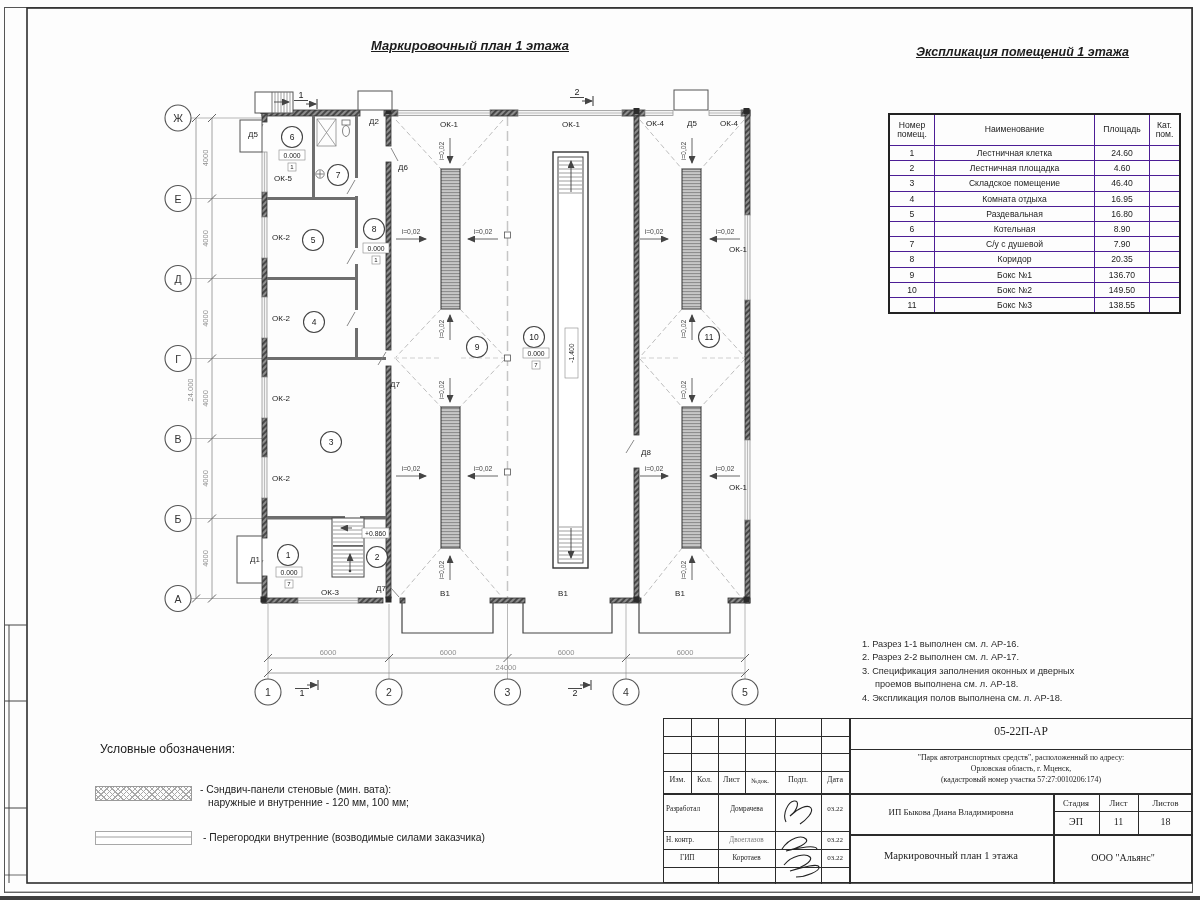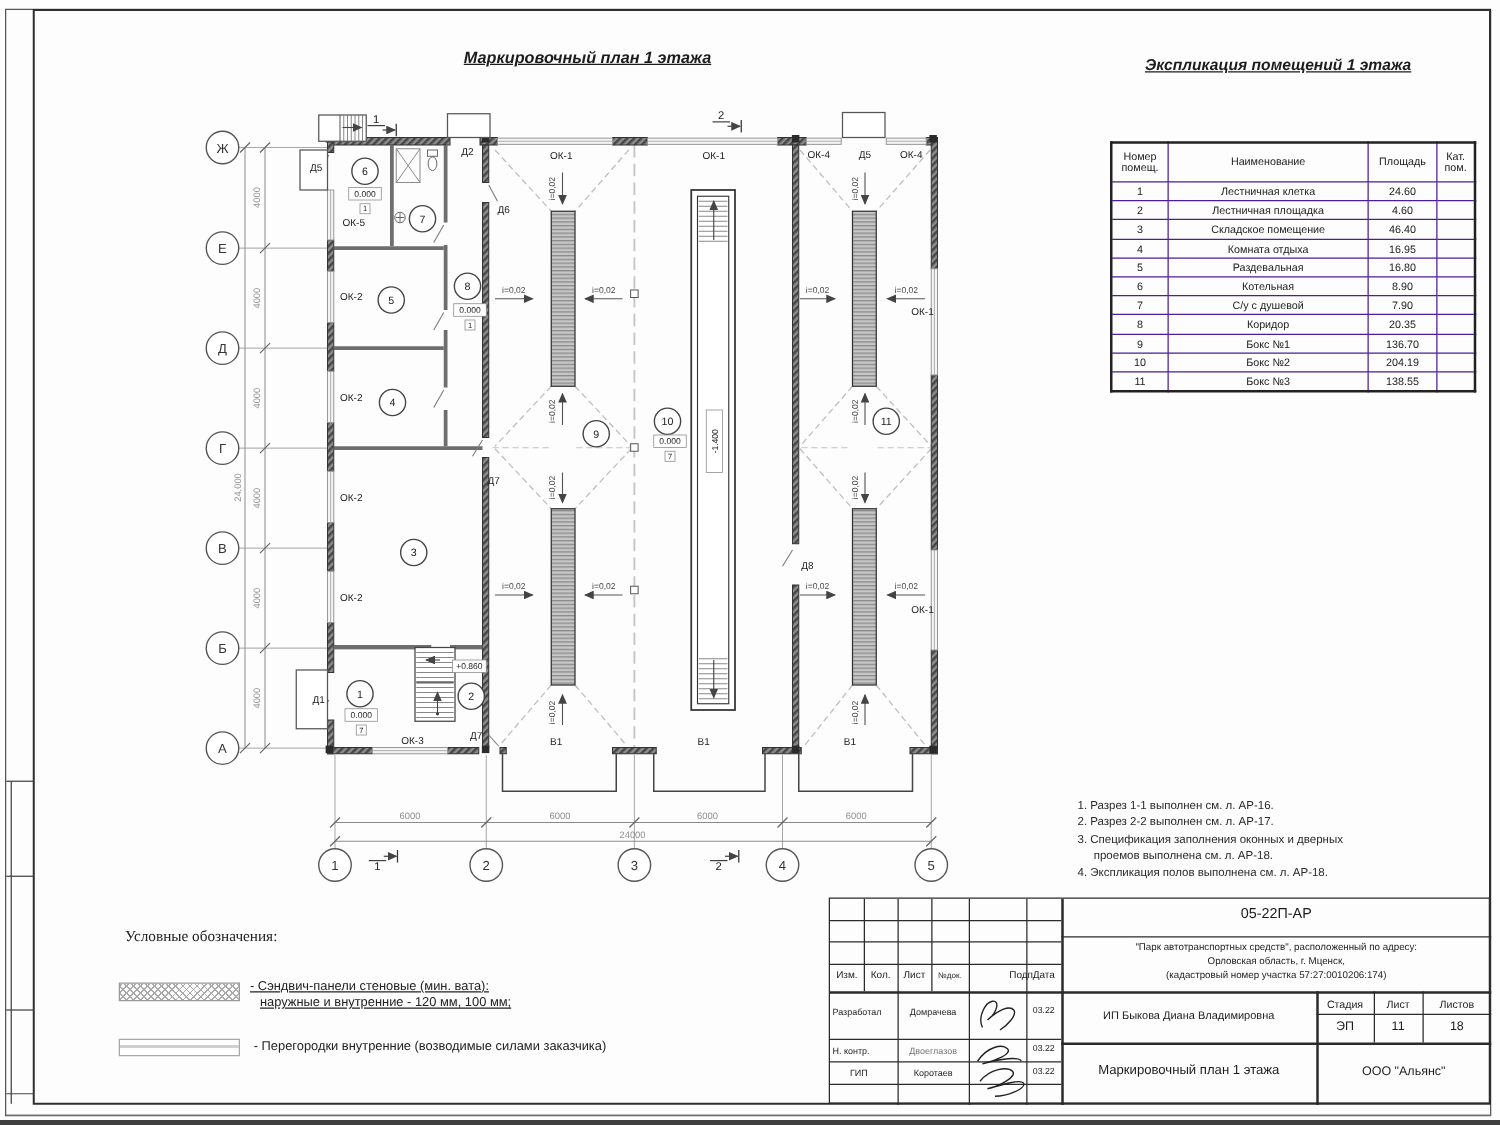--- a/index.html
+++ b/index.html
@@ -28,21 +28,21 @@
     background:
       repeating-linear-gradient(45deg,rgba(150,150,150,.0) 0 3px,#a9a9a9 3px 4px),
       repeating-linear-gradient(-45deg,rgba(150,150,150,.0) 0 3px,#a9a9a9 3px 4px);}
   .sw2{left:0;top:89px;width:95px;height:12px;border:1px solid #a8a8a8;
     background:linear-gradient(#fff 0 4px,#cfcfcf 4px 6px,#fff 6px 100%);}
   #legend .lg-title{font-size:12.2px;}
   #legend .lg-text{font-size:10.3px;line-height:13px;}
   
   #tb{left:663px;top:718px;width:529px;height:165px;border:1.6px solid #2b2b2b;box-sizing:border-box;color:#1d1d1d;}
   #tb .ln{position:absolute;background:#2b2b2b;}
-  #tb .txt{position:absolute;overflow:hidden;white-space:nowrap;}
+  #tb .txt{position:absolute;overflow:hidden;white-space:nowrap;font-family:Liberation Serif, serif;}
   .ctr{text-align:center;}
 </style>
 </head>
 <body>
 
 <div id="sheet">
 
 <svg width="1200" height="900" viewBox="0 0 1200 900">
   <defs>
     <pattern id="wallHatch" width="4" height="4" patternUnits="userSpaceOnUse" patternTransform="rotate(45)">
@@ -554,21 +554,21 @@
           </tr>
   <tr>
             <td class="c-num">9</td>
             <td class="c-name">Бокс №1</td>
             <td class="c-area">136.70</td>
             <td class="c-cat"></td>
           </tr>
   <tr>
             <td class="c-num">10</td>
             <td class="c-name">Бокс №2</td>
-            <td class="c-area">204.19</td>
+            <td class="c-area">149.50</td>
             <td class="c-cat"></td>
           </tr>
   <tr>
             <td class="c-num">11</td>
             <td class="c-name">Бокс №3</td>
             <td class="c-area">138.55</td>
             <td class="c-cat"></td>
           </tr>
 </tbody>
       </table>
@@ -576,23 +576,23 @@
 
 <div class="abs" id="notes">
   <div>1. Разрез 1-1 выполнен см. л. АР-16.</div>
   <div>2. Разрез 2-2 выполнен см. л. АР-17.</div>
   <div>3. Спецификация заполнения оконных и дверных</div>
   <div class="wrap2">проемов выполнена см. л. АР-18.</div>
   <div>4. Экспликация полов выполнена см. л. АР-18.</div>
 </div>
 
 <div class="abs" id="legend">
-  <div class="abs lg-title" style="left:5px;top:0;font-family:Liberation Serif, serif;">Условные обозначения:</div>
+  <div class="abs lg-title" style="left:5px;top:0;">Условные обозначения:</div>
   <div class="abs sw1"></div>
-  <div class="abs lg-text" style="left:105px;top:41px;width:330px;text-decoration:underline;">
+  <div class="abs lg-text" style="left:105px;top:41px;width:330px;">
     <div>- Сэндвич-панели стеновые (мин. вата):</div>
     <div style="padding-left:8px;">наружные и внутренние - 120 мм, 100 мм;</div>
   </div>
   <div class="abs sw2"></div>
   <div class="abs lg-text" style="left:108px;top:89px;width:330px;">- Перегородки внутренние (возводимые силами заказчика)</div>
 </div>
 
 <div class="abs" id="tb">
 
   <div class="ln" style="left:54px;top:0;width:1px;height:165px;"></div>
@@ -612,21 +612,21 @@
   <div class="ln" style="left:389px;top:74px;width:1.5px;height:91px;"></div>
   <div class="ln" style="left:435px;top:74px;width:1px;height:41px;"></div>
   <div class="ln" style="left:474px;top:74px;width:1px;height:41px;"></div>
   <div class="ln" style="left:389px;top:92px;width:140px;height:1px;"></div>
   <div class="ln" style="left:185px;top:115px;width:344px;height:1.5px;"></div>
 
   <div class="txt ctr" style="left:0;top:56px;width:27px;font-size:8px;">Изм.</div>
   <div class="txt ctr" style="left:27px;top:56px;width:27px;font-size:8px;">Кол.</div>
   <div class="txt ctr" style="left:54px;top:56px;width:27px;font-size:8px;">Лист</div>
   <div class="txt ctr" style="left:81px;top:58px;width:30px;font-size:6.5px;">№док.</div>
-  <div class="txt ctr" style="left:111px;top:56px;width:46px;font-size:8px;padding-left:20px;">Подп.</div>
+  <div class="txt ctr" style="left:111px;top:56px;width:46px;font-size:8px;">Подп.</div>
   <div class="txt ctr" style="left:157px;top:56px;width:28px;font-size:8px;">Дата</div>
 
   <div class="txt" style="left:2px;top:86px;width:52px;font-size:7.2px;">Разработал</div>
   <div class="txt ctr" style="left:54px;top:86px;width:57px;font-size:7.2px;">Домрачева</div>
   <div class="txt ctr" style="left:157px;top:86px;width:28px;font-size:7px;">03.22</div>
   <div class="txt" style="left:2px;top:117px;width:52px;font-size:7.2px;">Н. контр.</div>
   <div class="txt ctr" style="left:54px;top:117px;width:57px;font-size:7.2px;color:#777;">Двоеглазов</div>
   <div class="txt ctr" style="left:157px;top:117px;width:28px;font-size:7px;">03.22</div>
   <div class="txt" style="left:16px;top:135px;width:52px;font-size:7.2px;">ГИП</div>
   <div class="txt ctr" style="left:54px;top:135px;width:57px;font-size:7.2px;">Коротаев</div>

